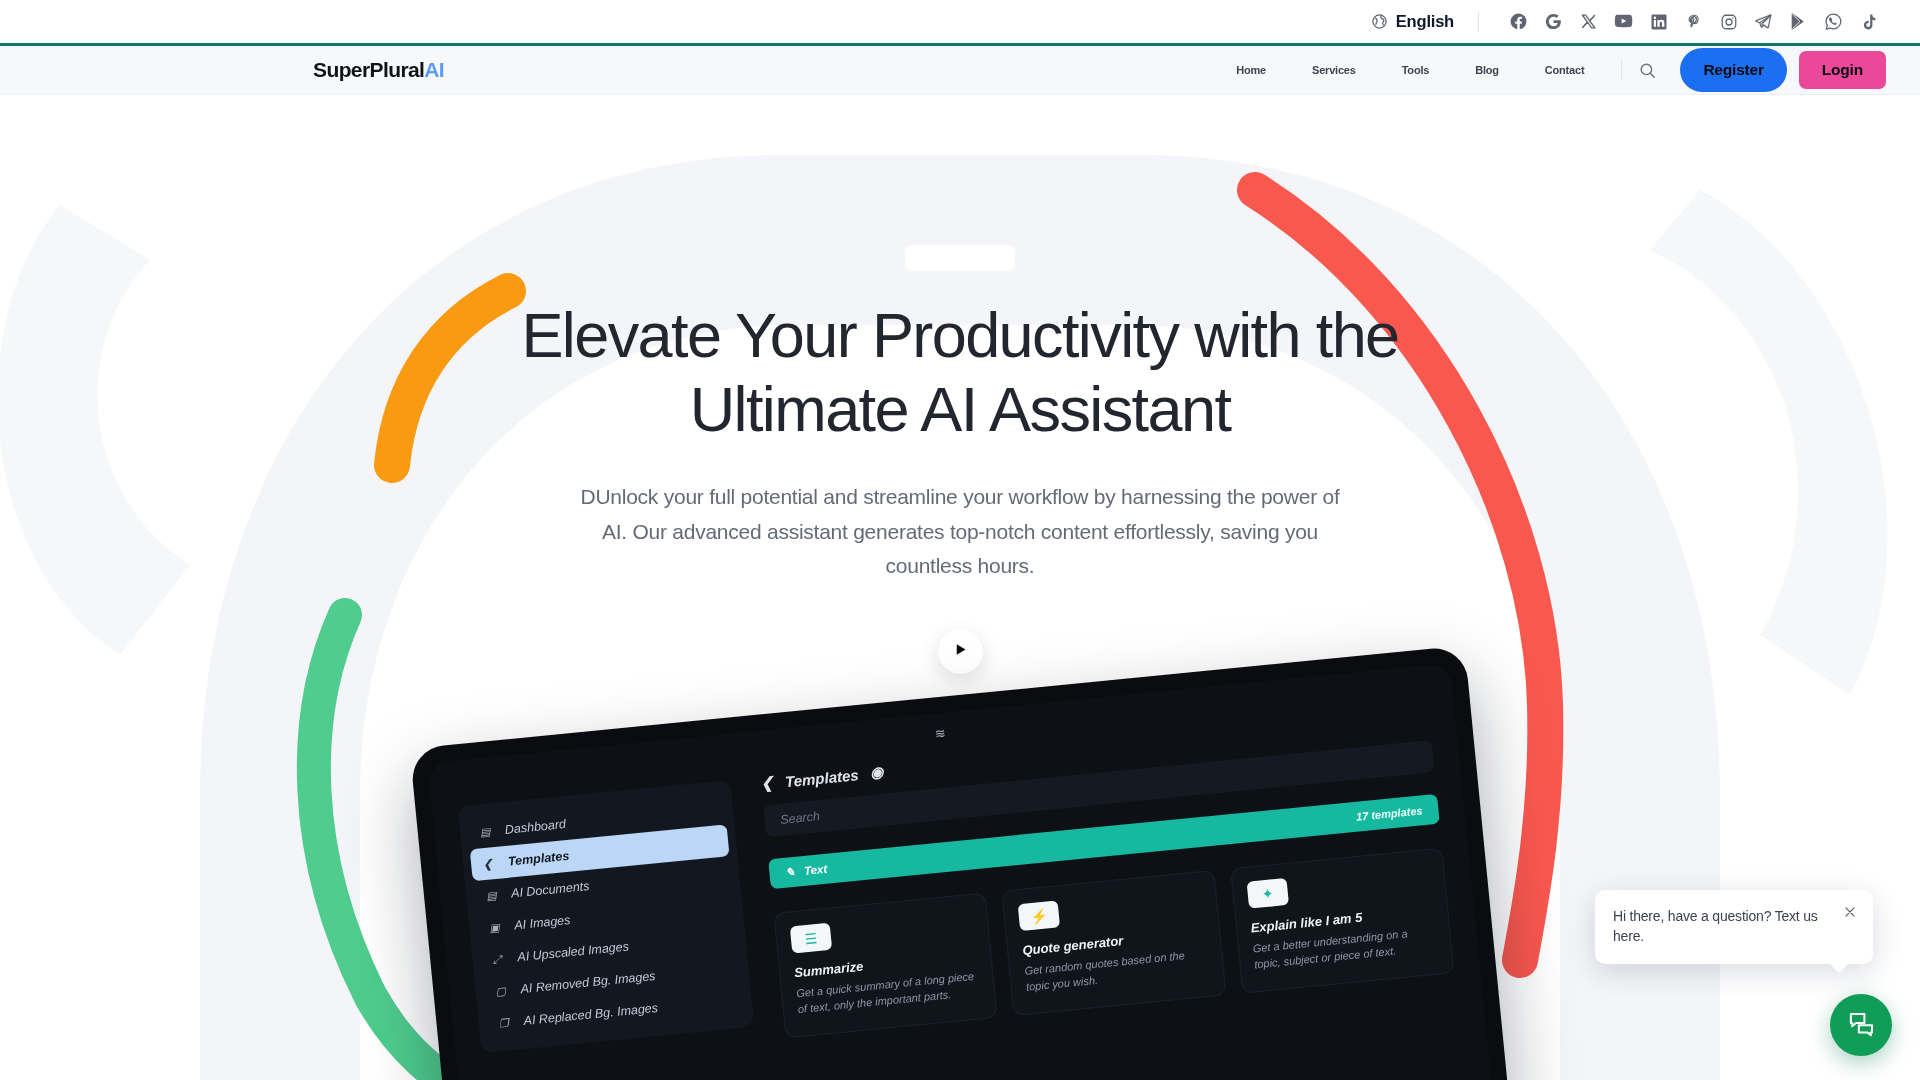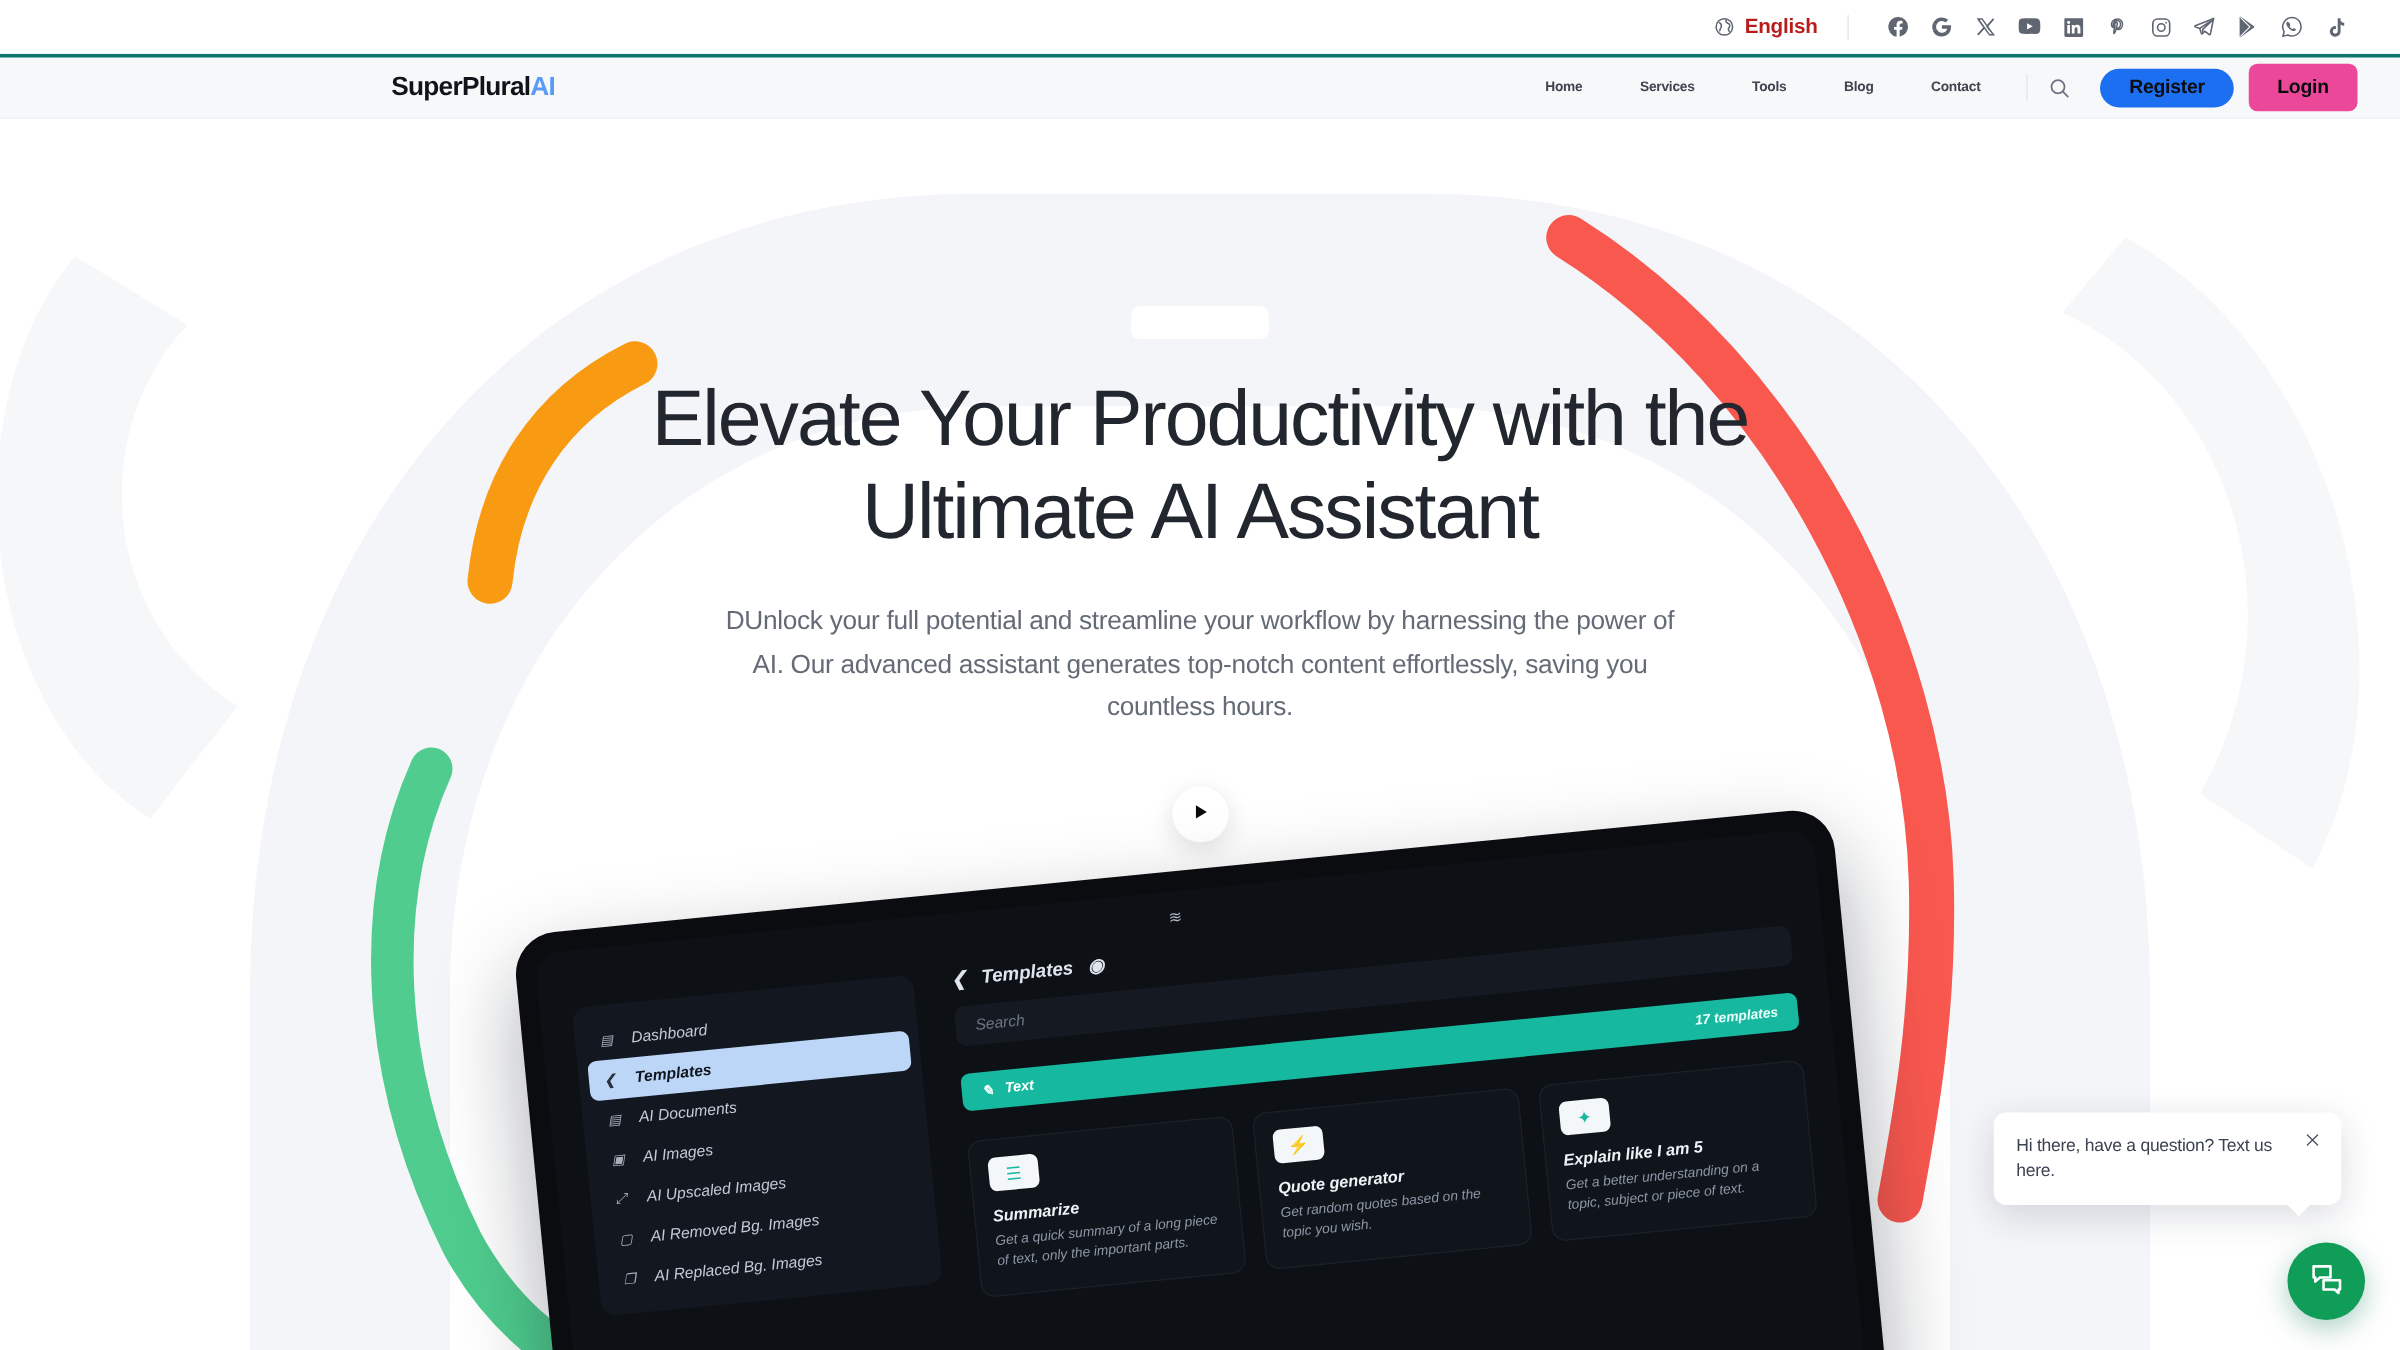--- a/index.html
+++ b/index.html
@@ -13,21 +13,21 @@
   
   .topbar{
     height:43px; width:100%;
     background:#ffffff;
     display:flex; align-items:center; justify-content:flex-end;
     padding-right:34px;
     position:relative; z-index:40;
   }
   .lang{
     display:flex; align-items:center; gap:8px;
-    color:#b91c1c; font-size:16.5px; font-weight:700;
+    color:#0f172a; font-size:16.5px; font-weight:700;
     letter-spacing:-0.2px; cursor:pointer;
   }
   .lang svg{ display:block; }
   .topdivider{
     width:1px; height:20px; background:#dfe2e7;
     margin:0 22px 0 24px;
   }
   .socials{ display:flex; align-items:center; gap:0px; }
   .soc{
     width:35px; height:30px;
@@ -64,21 +64,21 @@
   }
   .hdr-divider{ width:1px; height:22px; background:#e2e4e8; margin:0 4px 0 14px; }
   .searchbtn{
     width:42px; height:42px; display:flex; align-items:center; justify-content:center;
     color:#6b7280; cursor:pointer;
   }
   .btn-register{
     background:#1d6ff2; color:#0a0c10;
     font-size:15.5px; font-weight:800;
     border-radius:999px;
-    height:31px; padding:0 23px;
+    height:44px; padding:0 23px;
     display:flex; align-items:center; justify-content:center;
     margin-left:12px; cursor:pointer; white-space:nowrap;
     letter-spacing:-0.2px;
   }
   .btn-login{
     background:#ec4899; color:#0a0c10;
     font-size:15.5px; font-weight:800;
     border-radius:7px;
     height:38px; padding:0 23px;
     display:flex; align-items:center; justify-content:center;

